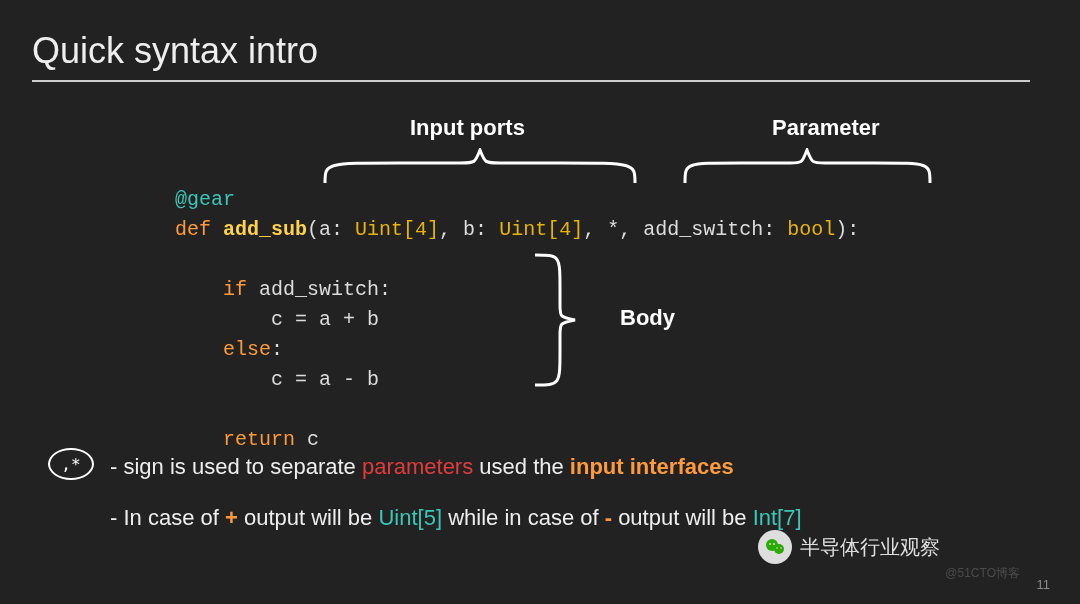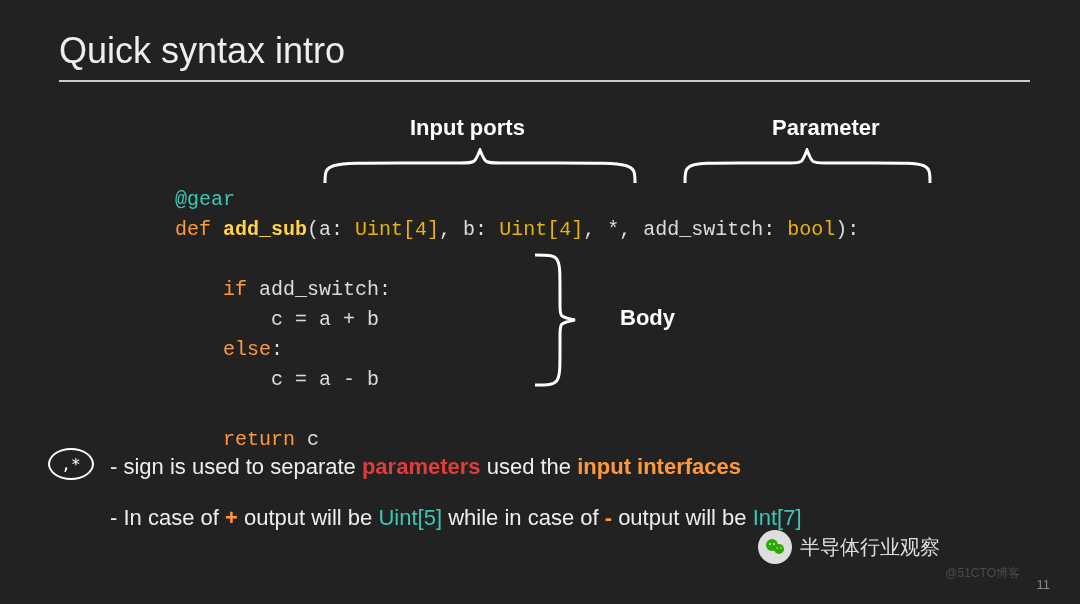--- a/index.html
+++ b/index.html
@@ -1,35 +1,35 @@
 <!DOCTYPE html>
 <html><head>
 <meta charset="utf-8">
 <style>
   * { margin: 0; padding: 0; box-sizing: border-box; }
   html, body { width: 1080px; height: 604px; background: #222222; color: #fff; font-family: "Segoe UI", Arial, sans-serif; overflow: hidden; }
-  .slide { position: relative; width: 1080px; height: 604px; padding: 30px 50px 20px 59px; }
+  .slide { position: relative; width: 1080px; height: 604px; padding: 30px 50px 20px 32px; }
   .title { font-size: 36px; font-weight: 300; color: #eee; }
   .hr { border: none; border-top: 2px solid #ccc; margin-top: 8px; }
   .brace-labels { position: absolute; top: 115px; left: 0; width: 100%; font-weight: 700; font-size: 22px; color: #fff; }
   .lbl-input { position: absolute; left: 410px; }
   .lbl-param { position: absolute; left: 765px; margin-left: 7px; }
   .brace1 { position: absolute; top: 148px; left: 320px; width: 320px; height: 40px; }
   .brace2 { position: absolute; top: 148px; left: 680px; width: 255px; height: 40px; }
   .code { position: absolute; top: 185px; left: 175px; font-family: Consolas, "Courier New", monospace; font-size: 20px; line-height: 1.5; white-space: pre; color: #ddd; }
   .kw { color: #ff9a3c; }
   .fn { color: #ffd24a; font-weight: bold; }
   .type { color: #eab308; }
   .decor { color: #3bc7b8; }
   .brace-body { position: absolute; top: 250px; left: 530px; width: 50px; height: 140px; }
   .body-label { position: absolute; top: 305px; left: 620px; font-size: 22px; font-weight: 700; color: #fff; }
   .bullets { position: absolute; top: 450px; left: 110px; right: 40px; font-size: 22px; line-height: 1.5; color: #eee; }
   .bullets p { margin-bottom: 18px; }
   .star-circle { position: absolute; top: 448px; left: 48px; width: 46px; height: 32px; border: 2px solid #fff; border-radius: 50%; display: flex; align-items: center; justify-content: center; font-size: 16px; color: #fff; font-family: Consolas, monospace; }
-  .red { color: #e03c3c; font-weight: 700; }
+  .red { color: #e03c3c; font-weight: 400; }
   .orange { color: #ff9a3c; font-weight: 700; }
   .teal { color: #3bc7b8; }
   .pgnum { position: absolute; right: 30px; bottom: 12px; font-size: 13px; color: #888; }
   .watermark { position: absolute; right: 60px; bottom: 22px; font-size: 12px; color: #666; opacity: 0.6; }
   .wechat { position: absolute; right: 140px; bottom: 40px; display: flex; align-items: center; opacity: 0.85; }
   .wechat-icon { width: 34px; height: 34px; background: #fff; border-radius: 50%; margin-right: 8px; display: flex; align-items: center; justify-content: center; }
   .wechat-text { font-size: 20px; color: #fff; font-weight: 400; }
 </style>
 </head>
 <body>

